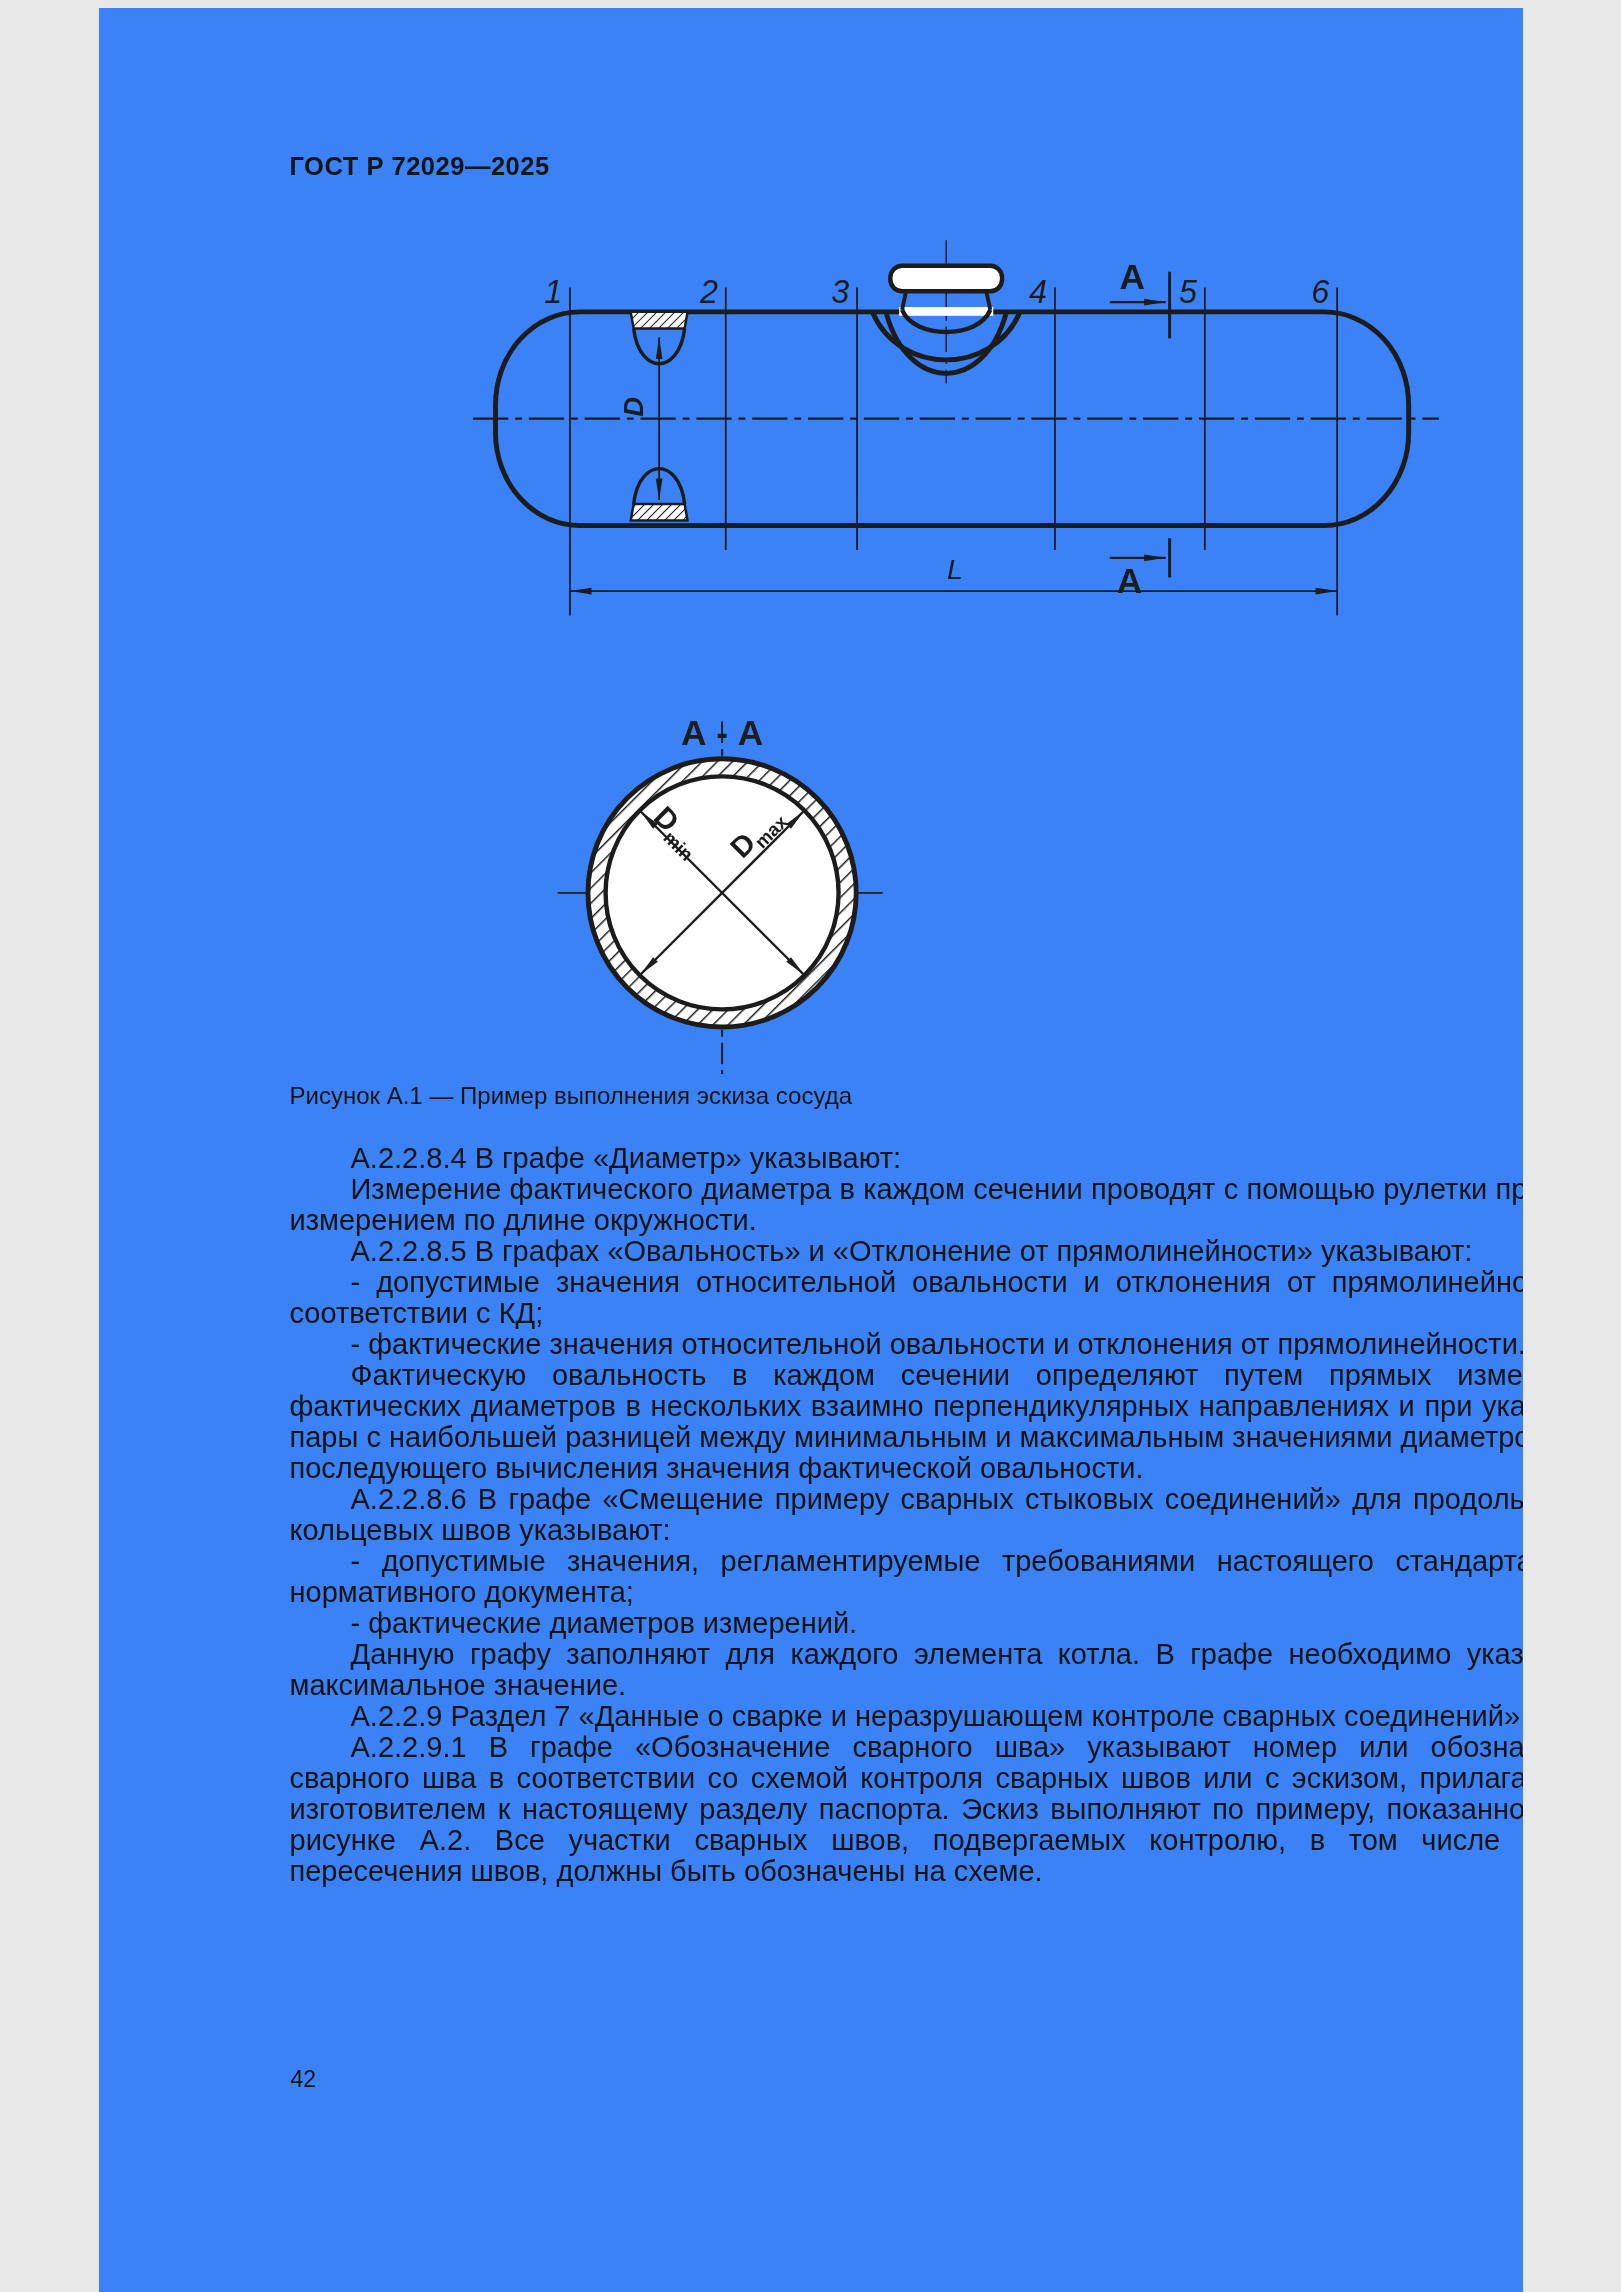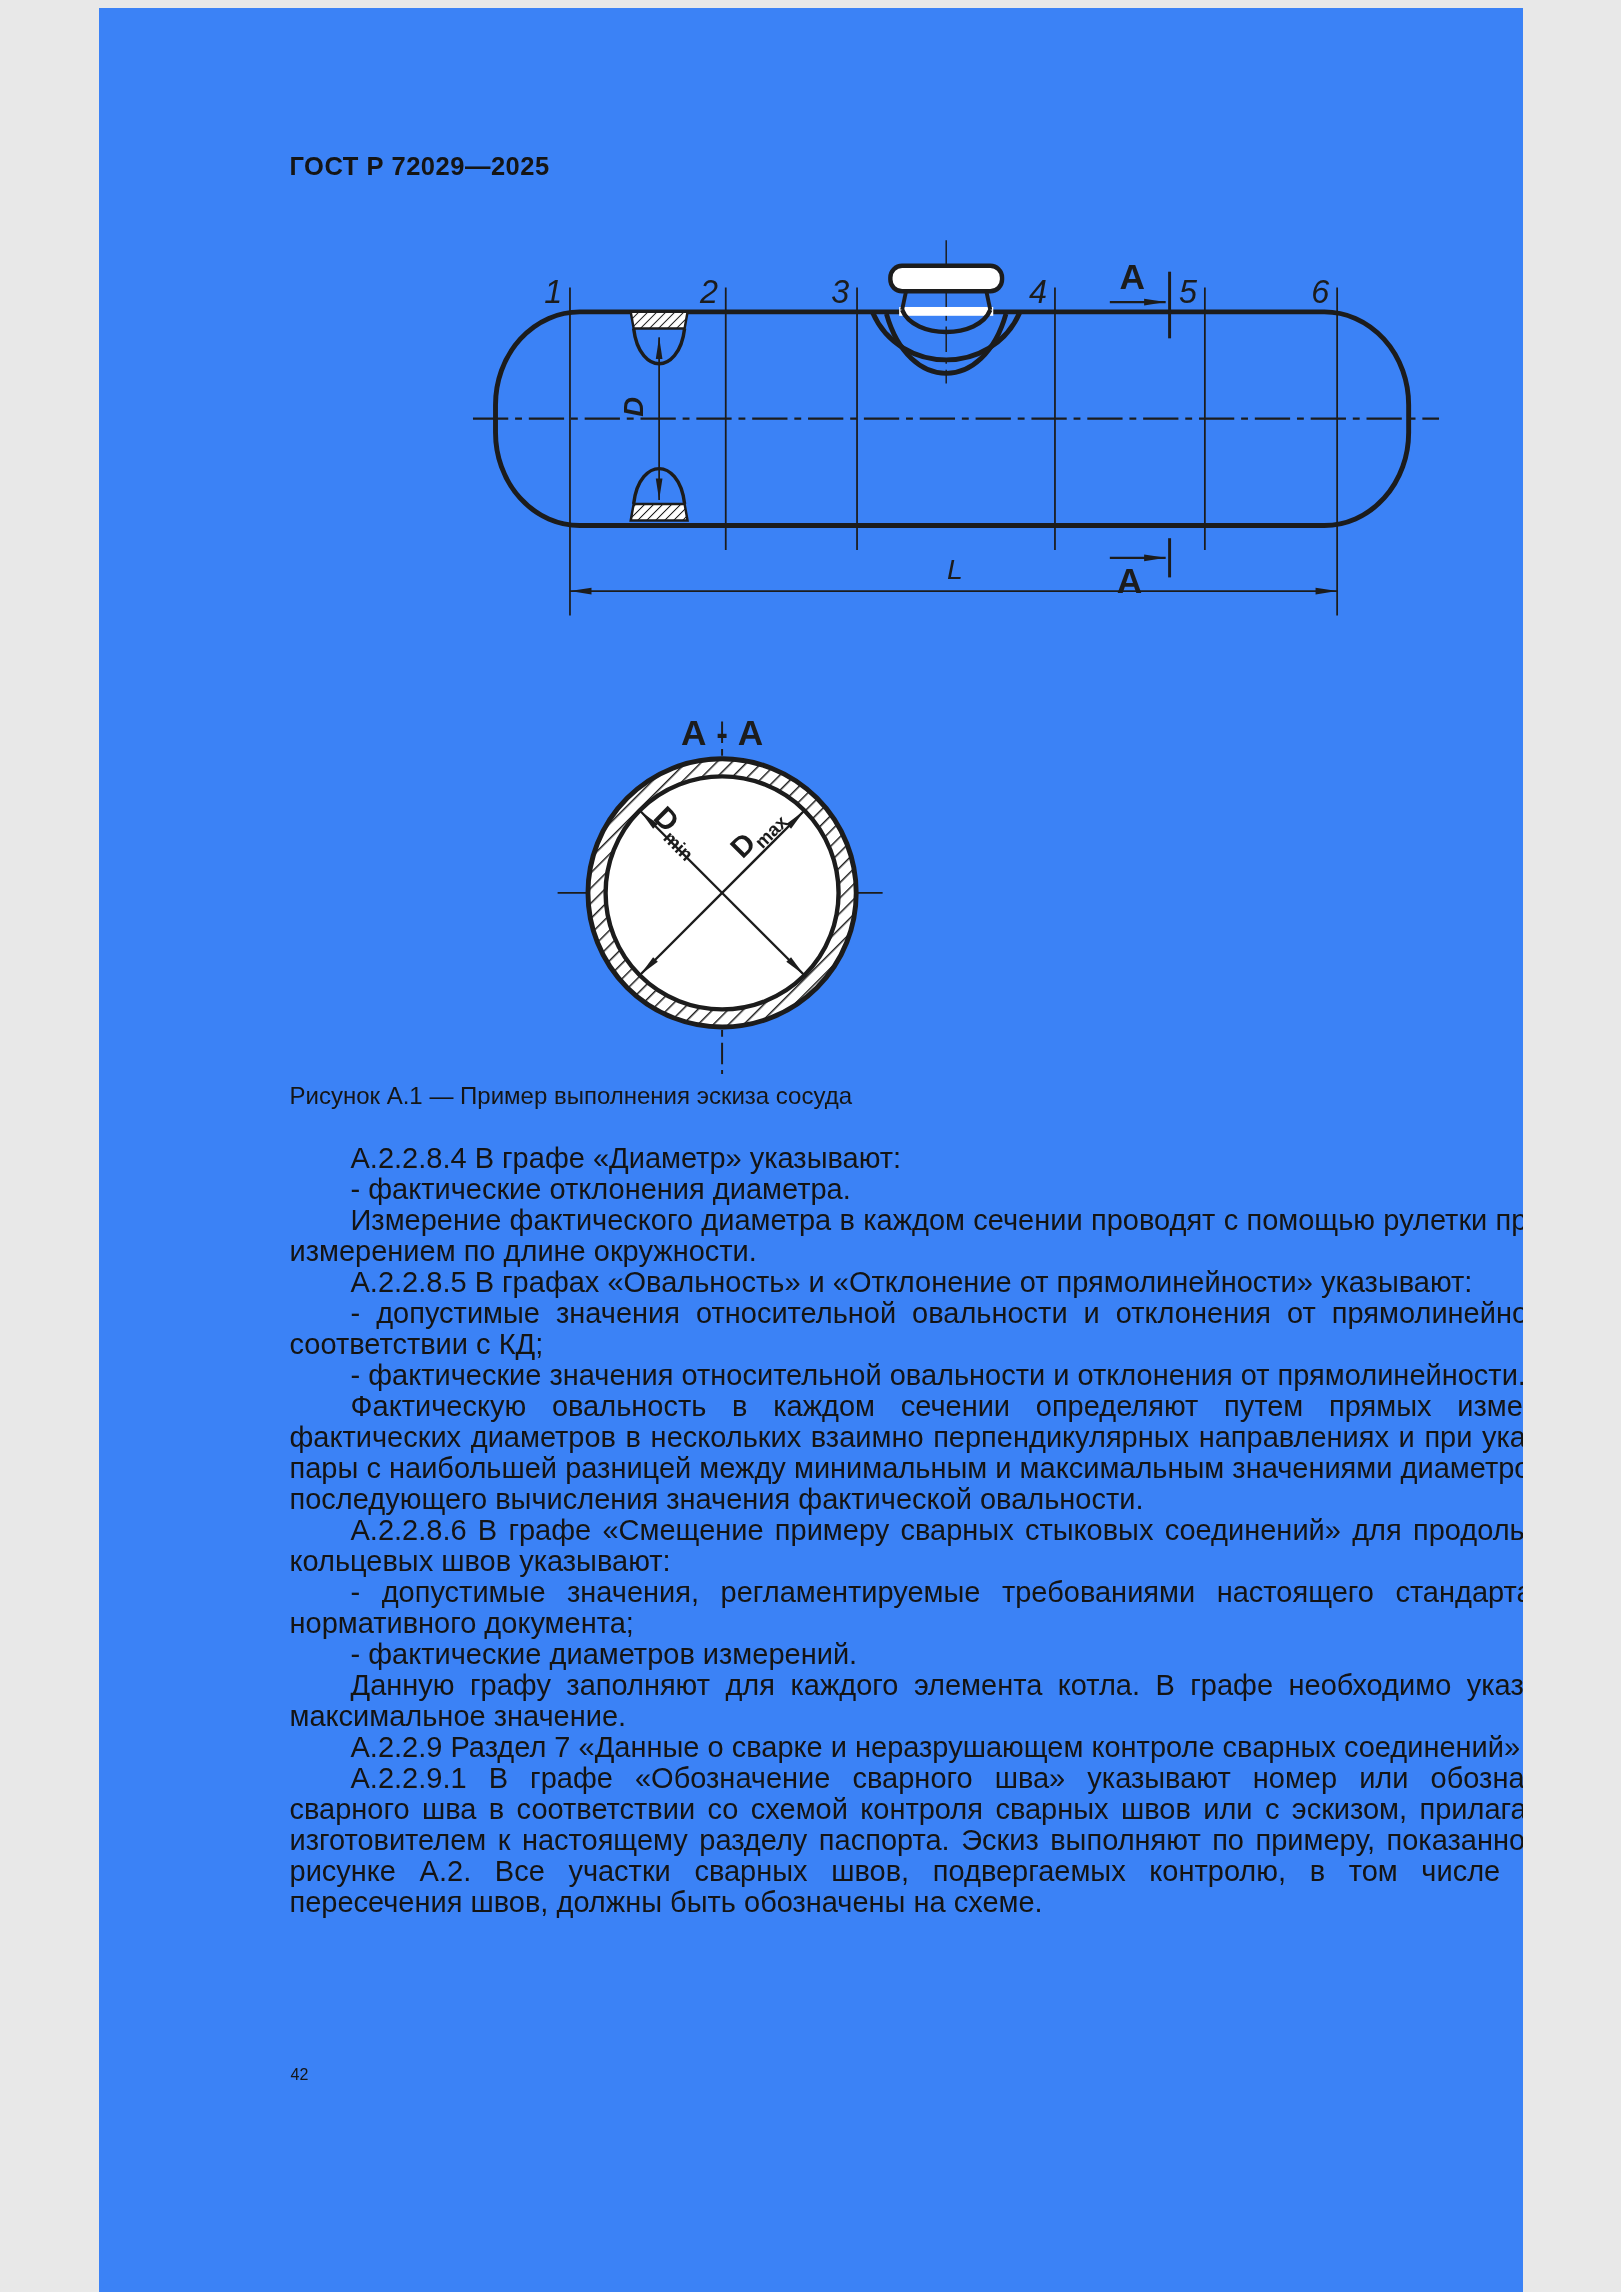--- a/index.html
+++ b/index.html
@@ -15,21 +15,21 @@
   svg{font-family:"Liberation Sans",sans-serif;}
   .caption{
     position:absolute;left:191px;top:1074px;width:1314px;text-align:left;
     font-size:24px;color:#151515;
   }
   .body-text{
     position:absolute;left:191px;top:1135px;width:1314px;
     font-size:29px;line-height:31px;text-align:justify;color:#141414;
   }
   .body-text p{margin:0;text-indent:61px;}
-  .page-number{position:absolute;left:192px;top:2058px;font-size:16px;color:#151515;}
+  .page-number{position:absolute;left:192px;top:2058px;font-size:23px;color:#151515;}
 </style>
 </head>
 <body>
 
 <div class="page">
 
   <div class="gost-header">ГОСТ Р 72029—2025</div>
 
   <svg class="drawing" style="left:372px;top:201px" width="970" height="436" viewBox="0 0 990 445">
     <defs>
@@ -130,21 +130,20 @@
       <text x="134" y="147" transform="rotate(45 134 147)" text-anchor="middle" font-size="30" font-weight="bold" fill="#1c1c1c" stroke="none"><tspan>D</tspan><tspan font-size="19" dy="7">min</tspan></text>
 
       <text x="228" y="148" transform="rotate(-45 228 148)" text-anchor="middle" font-size="30" font-weight="bold" fill="#1c1c1c" stroke="none"><tspan>D</tspan><tspan font-size="19" dy="7">max</tspan></text>
     </g>
   </svg>
 
   <div class="caption">Рисунок А.1 — Пример выполнения эскиза сосуда</div>
 
   <div class="body-text">
       <p>А.2.2.8.4 В графе «Диаметр» указывают:</p>
-      <p>- фактические отклонения диаметра.</p>
       <p>Измерение фактического диаметра в каждом сечении проводят с помощью рулетки прямым измерением по длине окружности.</p>
       <p>А.2.2.8.5 В графах «Овальность» и «Отклонение от прямолинейности» указывают:</p>
       <p>- допустимые значения относительной овальности и отклонения от прямолинейности в соответствии с КД;</p>
       <p>- фактические значения относительной овальности и отклонения от прямолинейности.</p>
       <p>Фактическую овальность в каждом сечении определяют путем прямых измерений фактических диаметров в нескольких взаимно перпендикулярных направлениях и при указании пары с наибольшей разницей между минимальным и максимальным значениями диаметров для последующего вычисления значения фактической овальности.</p>
       <p>А.2.2.8.6 В графе «Смещение примеру сварных стыковых соединений» для продольных и кольцевых швов указывают:</p>
       <p>- допустимые значения, регламентируемые требованиями настоящего стандарта или нормативного документа;</p>
       <p>- фактические диаметров измерений.</p>
       <p>Данную графу заполняют для каждого элемента котла. В графе необходимо указывать максимальное значение.</p>
       <p>А.2.2.9 Раздел 7 «Данные о сварке и неразрушающем контроле сварных соединений»</p>

